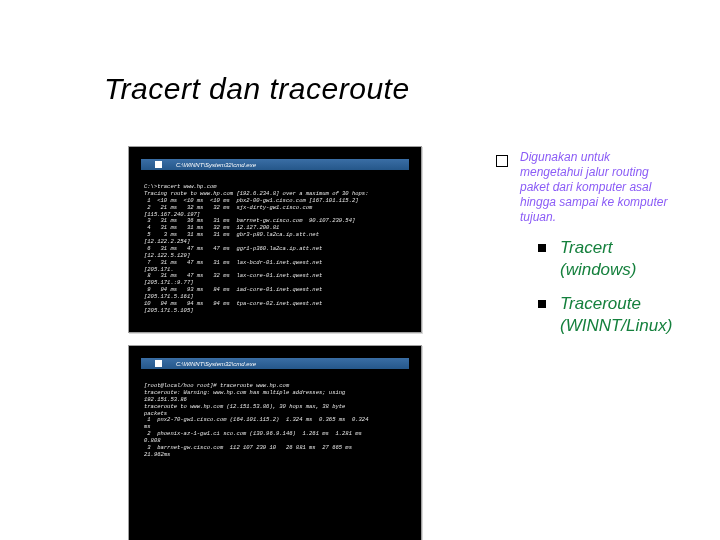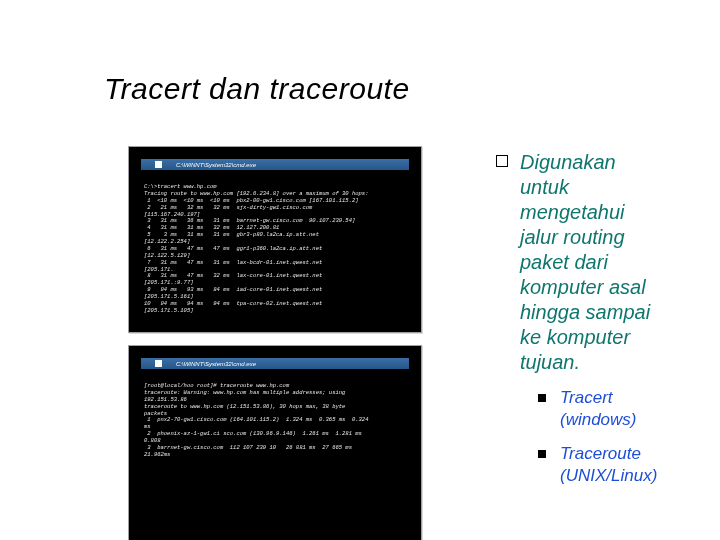--- a/index.html
+++ b/index.html
@@ -69,23 +69,23 @@
   .right-col {
     flex: 1;
     padding-top: 4px;
   }
   .bullet-list {
     list-style: none;
   }
   .bullet-item {
     position: relative;
     padding-left: 26px;
-    font-size: 20px;
+    font-size: 12px;
     line-height: 1.25;
-    color: #0f766e;
+    color: #8b5cf6;
     margin-bottom: 6px;
   }
   .bullet-item::before {
     content: "";
     position: absolute;
     left: 2px;
     top: 5px;
     width: 10px;
     height: 10px;
     border: 1.5px solid #000;
@@ -94,21 +94,21 @@
   .sub-list {
     list-style: none;
     margin-top: 6px;
     padding-left: 40px;
   }
   .sub-item {
     position: relative;
     padding-left: 26px;
     font-size: 17px;
     line-height: 1.3;
-    color: #1d4ed8;
+    color: #15803d;
   }
   .sub-item::before {
     content: "";
     position: absolute;
     left: 4px;
     top: 7px;
     width: 8px;
     height: 8px;
     background: #000;
   }
@@ -179,18 +179,18 @@
       </div>
 
     </div>
 
     <div class="right-col">
       <ul class="bullet-list">
         <li class="bullet-item">Digunakan untuk mengetahui jalur routing paket dari komputer asal hingga sampai ke komputer tujuan.</li>
       </ul>
       <ul class="sub-list">
         <li class="sub-item">Tracert (windows)</li>
-        <li class="sub-item">Traceroute (UNIX/Linux)</li>
+        <li class="sub-item">Traceroute (WINNT/Linux)</li>
       </ul>
     </div>
 
   </div>
 </div>
 
 </body></html>

